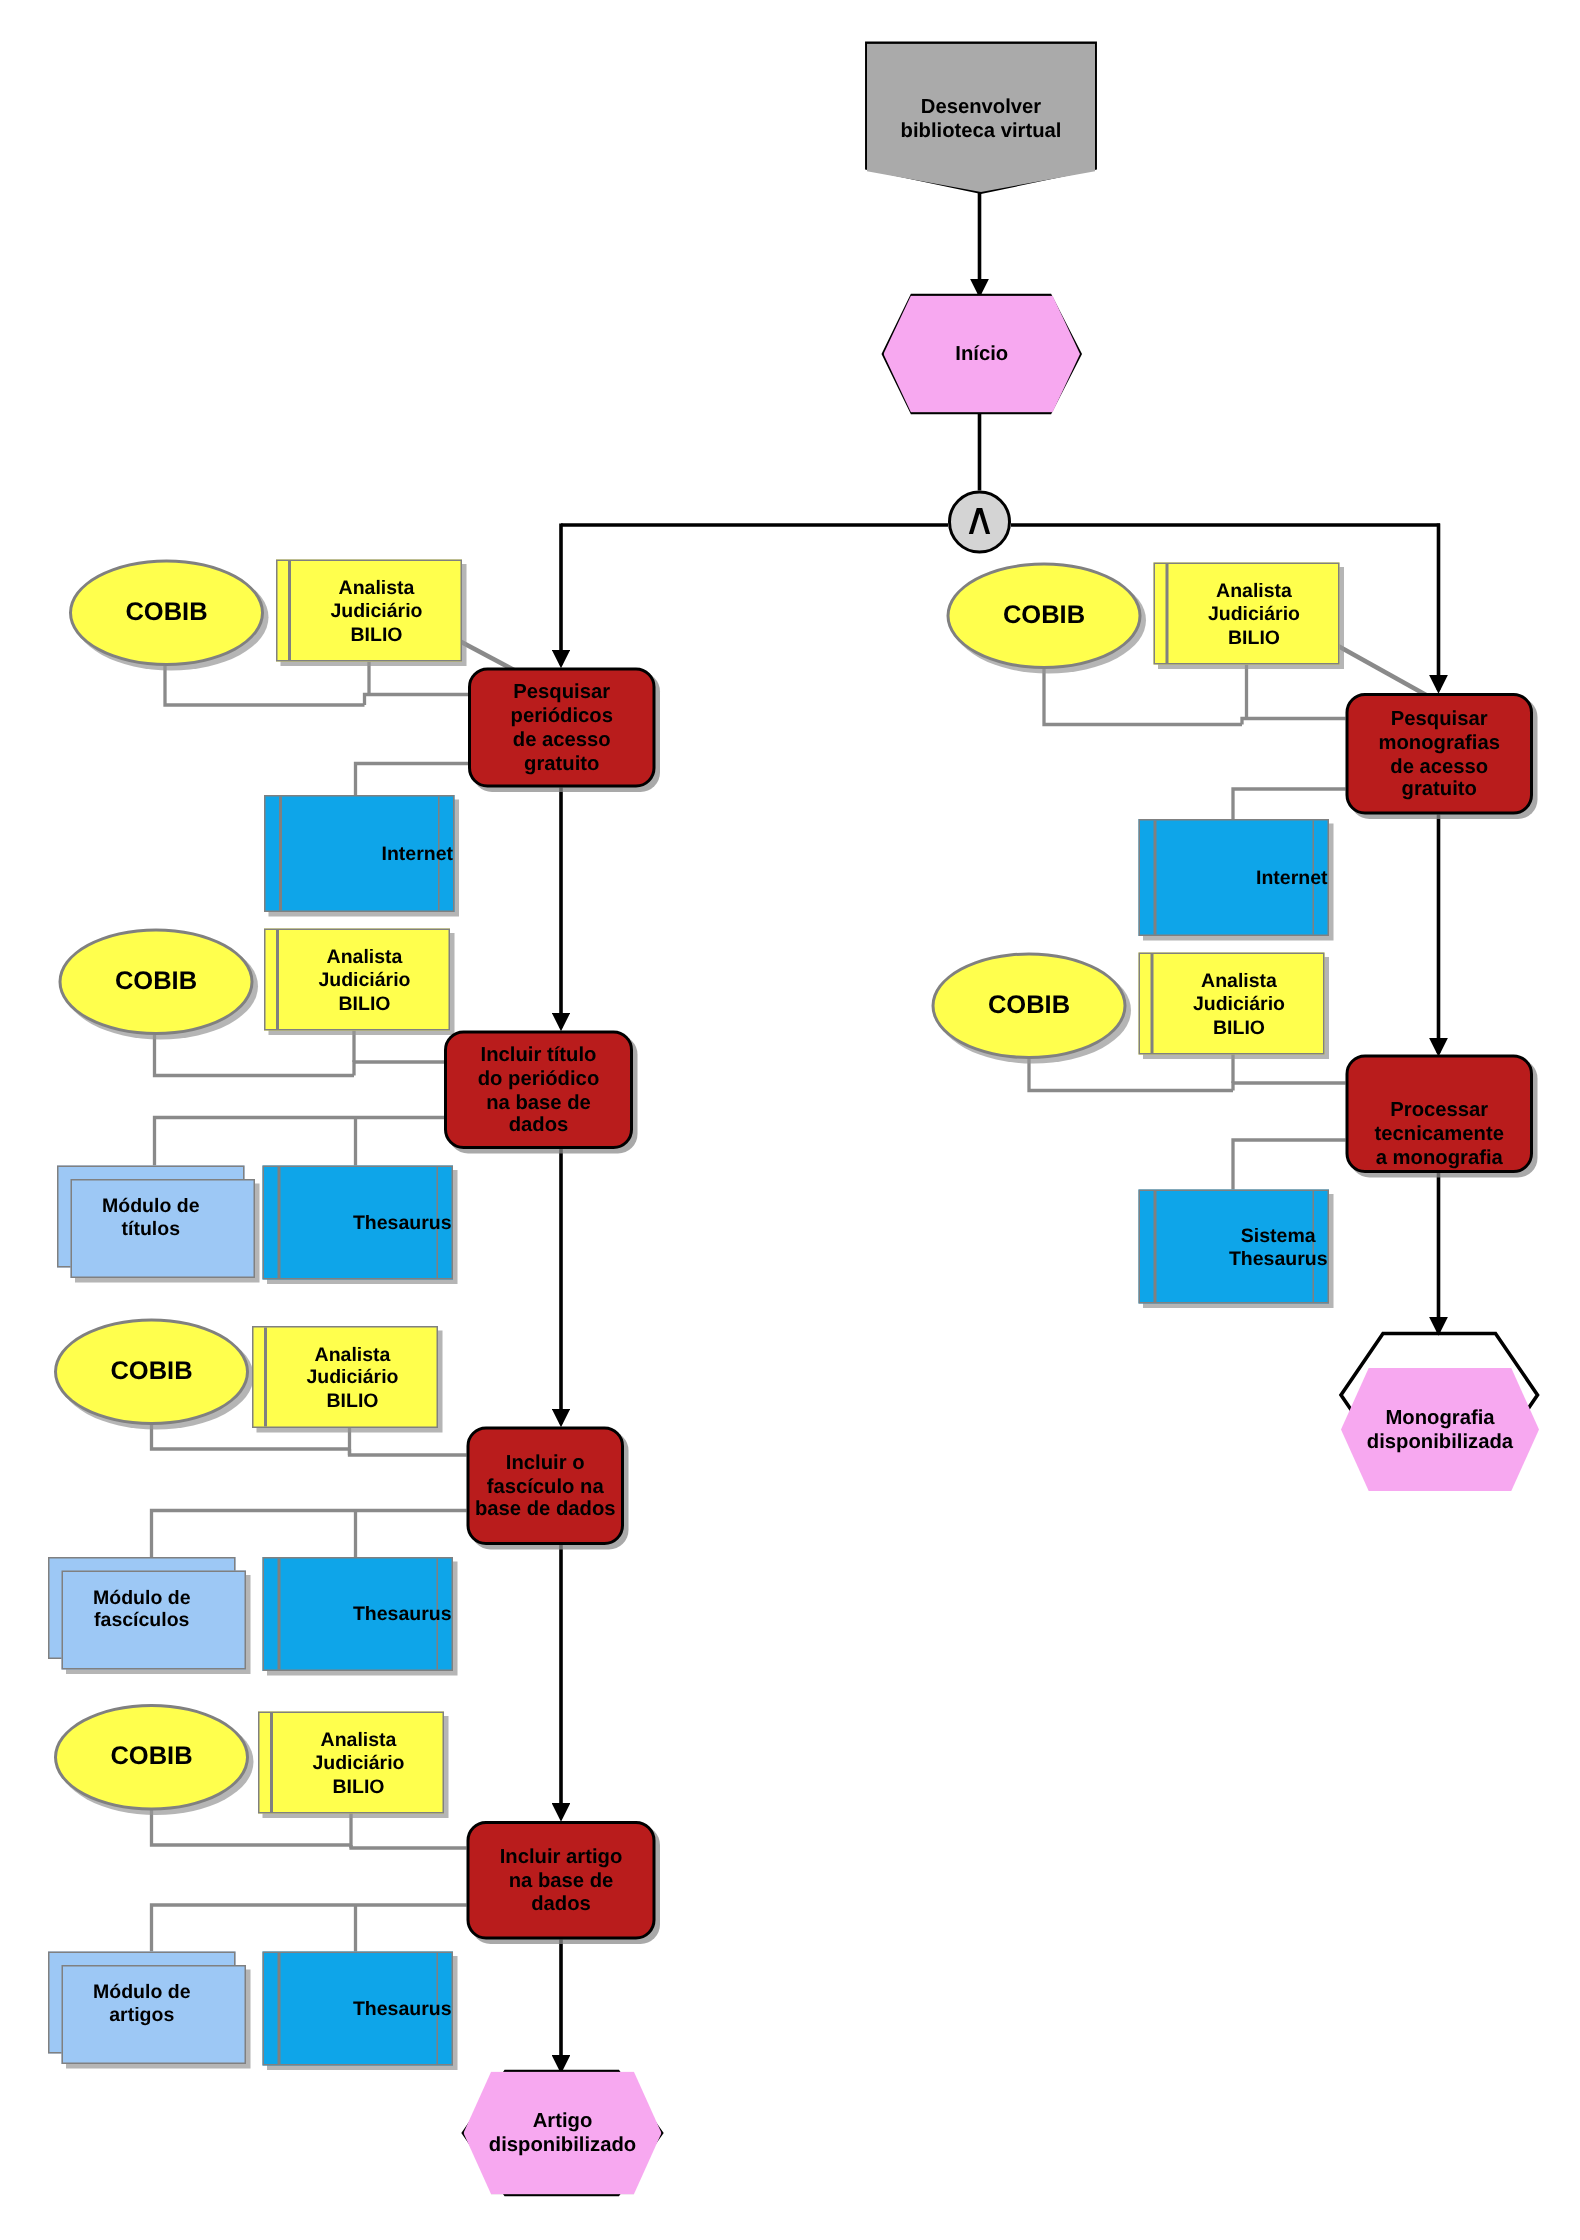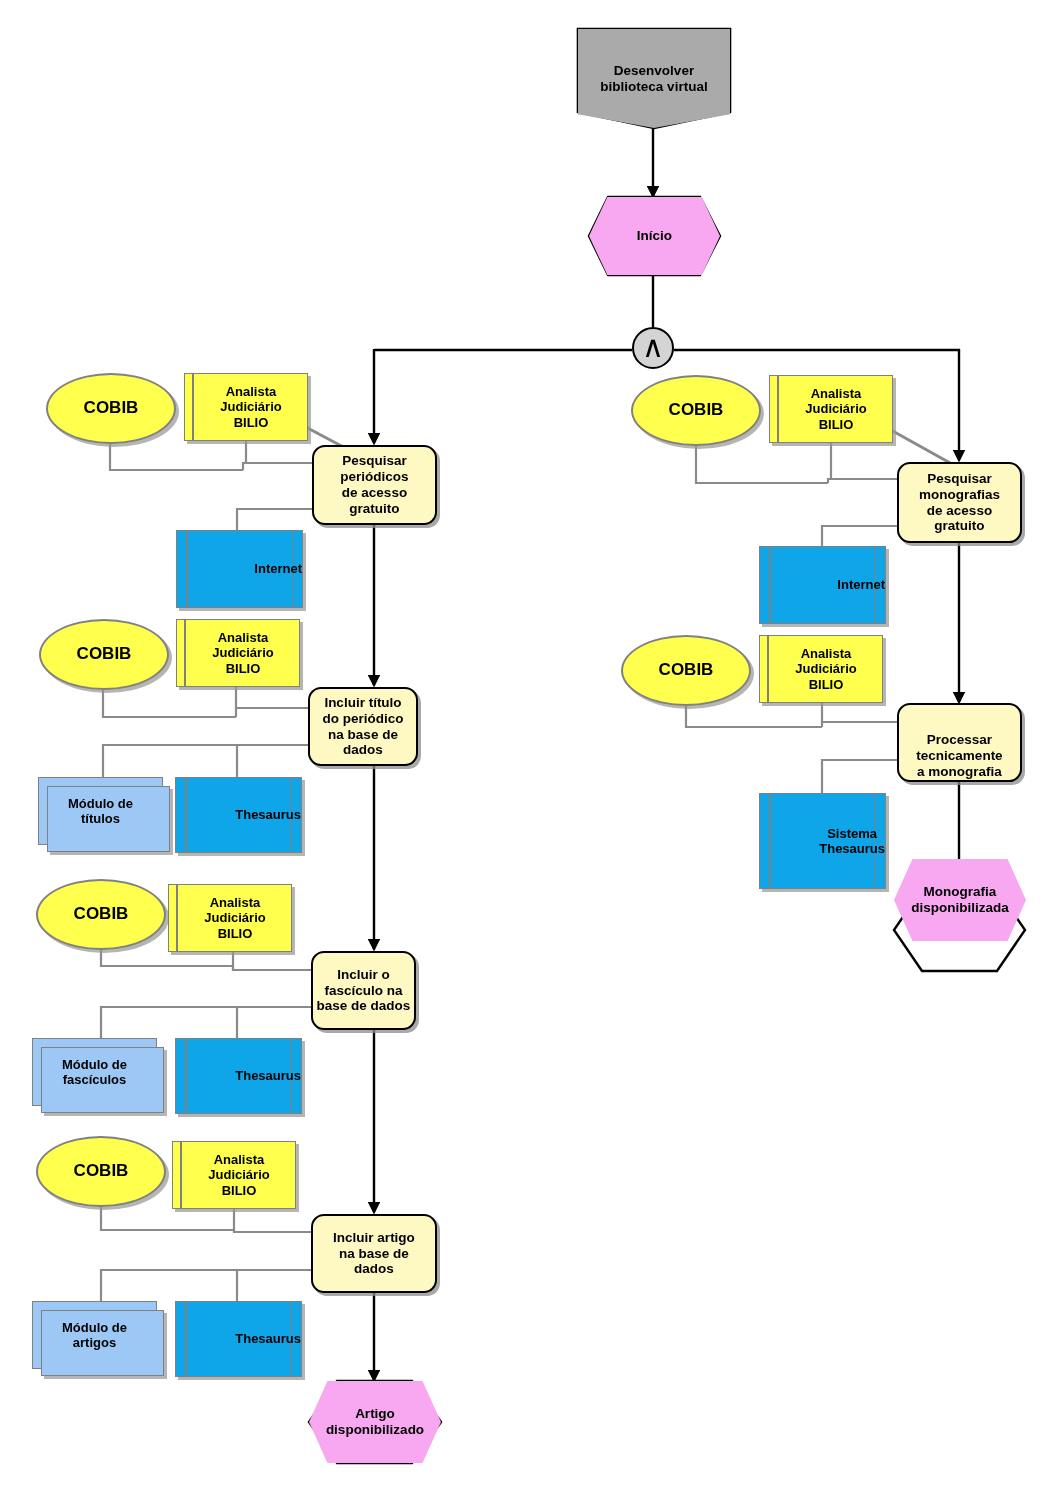--- a/index.html
+++ b/index.html
@@ -32,21 +32,21 @@
     justify-content: center;
     text-align: center;
     color: #000000;
     font-weight: bold;
     line-height: 1.18;
     white-space: pre-line;
   }
 
   
   .proc {
-    background: #fef9c3;
+    background: #b91c1c;
     border: 2px solid #000000;
     border-radius: 13px;
     font-size: 13.5px;
     box-shadow: 3px 3px 0 0 rgba(140,140,140,0.75);
     z-index: 4;
   }
 
   
   .event {
     background: #f7a8f0;
@@ -272,21 +272,21 @@
   </div>
 
   <div class="node org" style="left:39px; top:619px; width:130px; height:71px;">
     <span class="lbl">COBIB</span>
   </div>
   <div class="node role" style="left:176px; top:619px; width:124px; height:68px;">
     <span class="lbl">Analista
 Judiciário
 BILIO</span>
   </div>
-  <div class="node proc" style="left:308px; top:687px; width:110px; height:79px;">
+  <div class="node proc" style="left:296px; top:687px; width:126px; height:79px;">
     <span class="lbl">Incluir título
 do periódico
 na base de
 dados</span>
   </div>
   <div class="node mod" style="left:38px; top:777px; width:125px; height:68px;">
     <span class="stackback"></span>
     <span class="lbl">Módulo de
 títulos</span>
   </div>
@@ -367,23 +367,23 @@
   <div class="node role" style="left:759px; top:635px; width:124px; height:68px;">
     <span class="lbl">Analista
 Judiciário
 BILIO</span>
   </div>
   <div class="node proc" style="left:897px; top:703px; width:125px; height:79px;align-items:flex-end;">
     <span class="lbl">Processar
 tecnicamente
 a monografia</span>
   </div>
-  <div class="node sys" style="left:759px; top:793px; width:127px; height:96px;">
+  <div class="node sys" style="left:759px; top:793px; width:127px; height:76px;">
     <span class="lbl">Sistema
 Thesaurus</span>
   </div>
 
-  <div class="node event" style="left:894px; top:859px; width:132px; height:82px;">
+  <div class="node event" style="left:894px; top:912px; width:132px; height:82px;">
     <span class="lbl">Monografia
 disponibilizada</span>
   </div>
 
 </div>
 
 </body></html>

